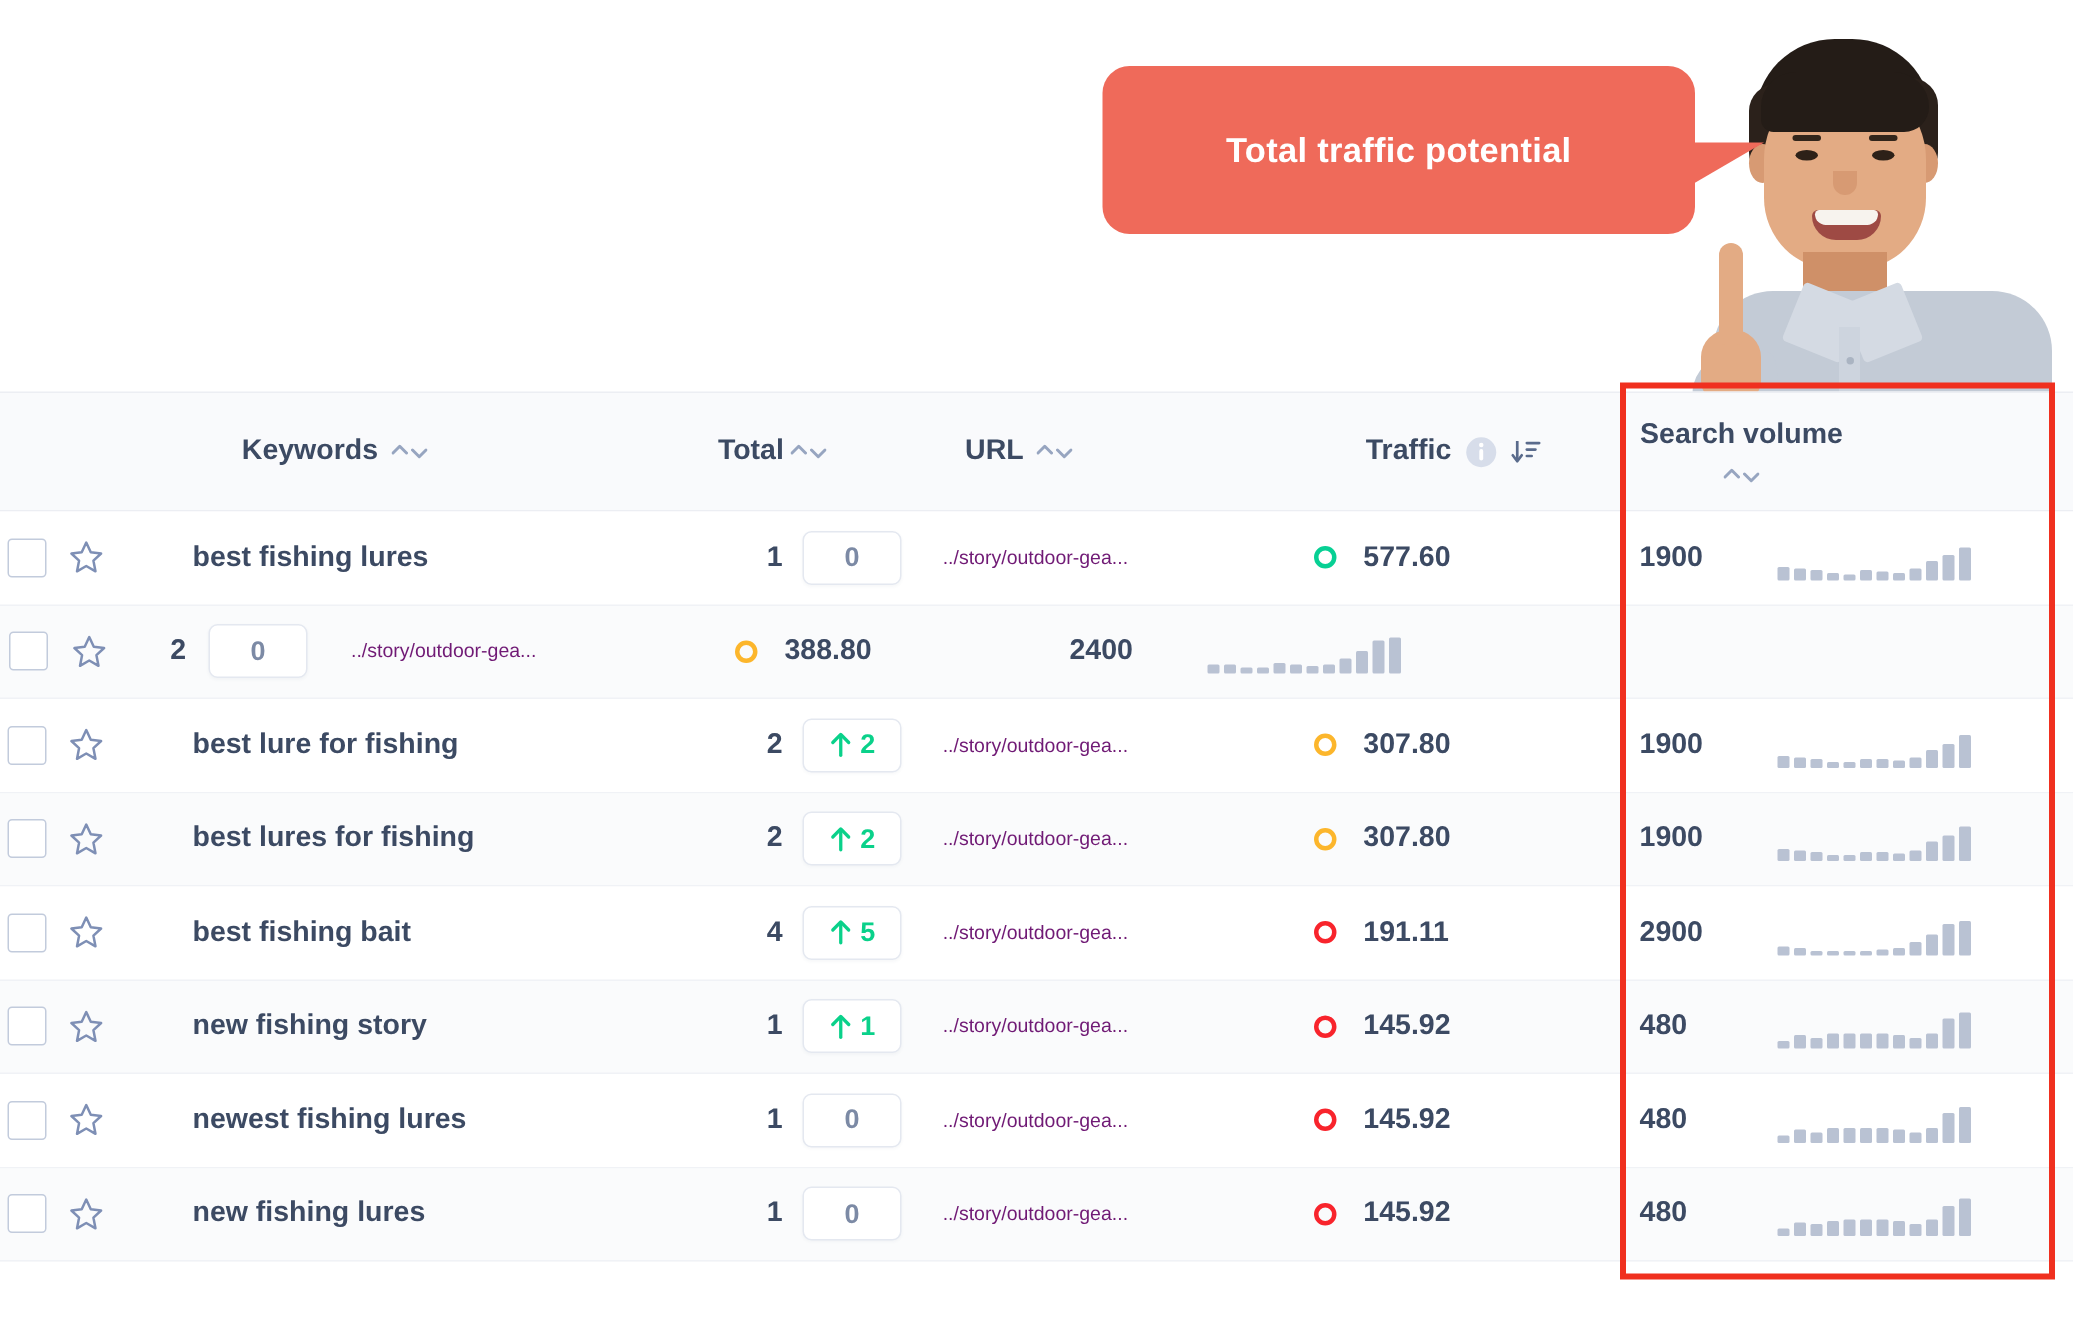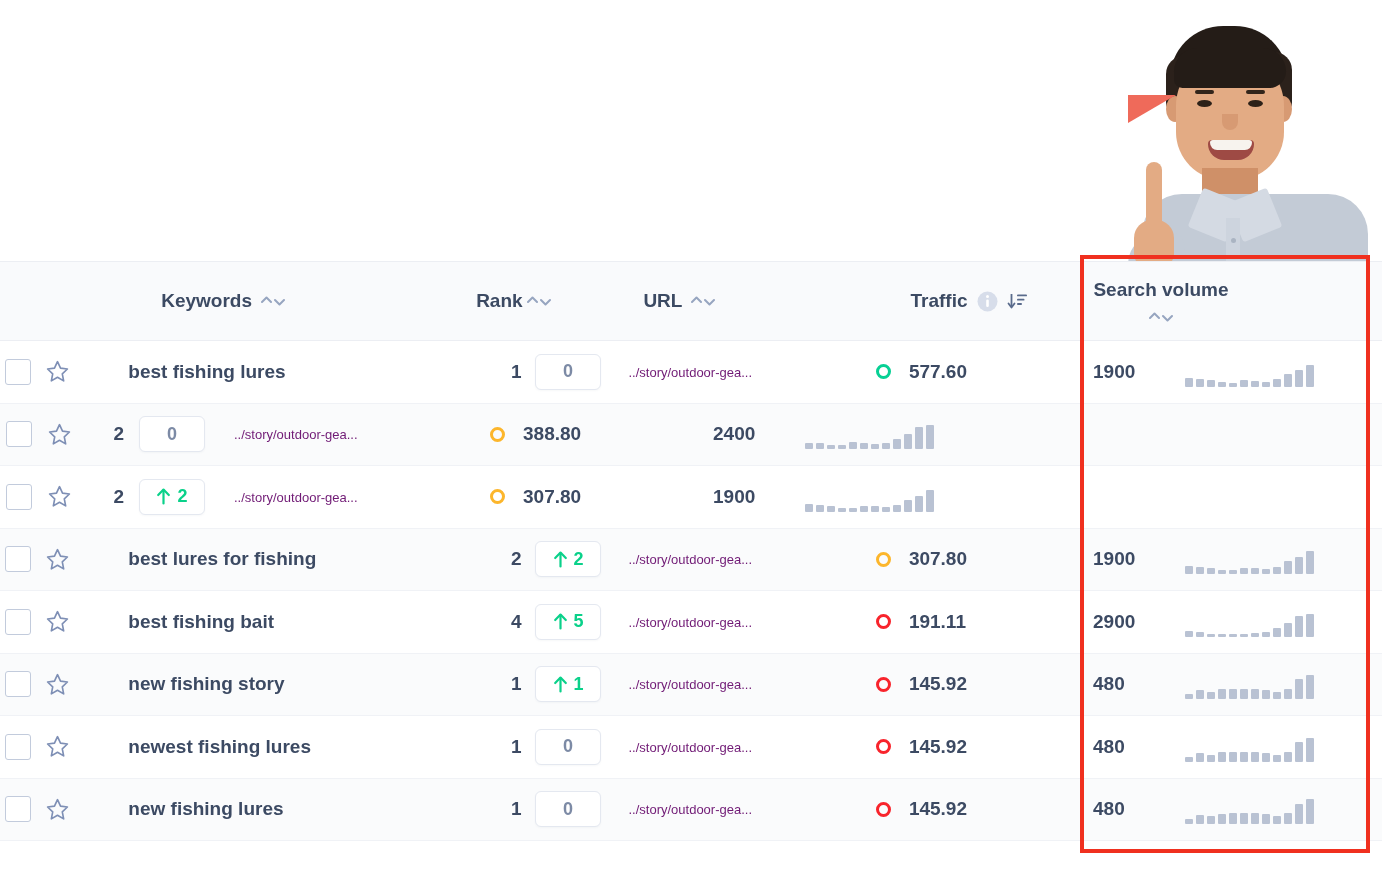--- a/index.html
+++ b/index.html
@@ -359,20 +359,23 @@
     <div class="p-collar-l"></div>
     <div class="p-collar-r"></div>
     <div class="p-placket"></div>
     <div class="p-btn1"></div>
 
     <div class="p-arm"></div>
     <div class="p-hand"></div>
     <div class="p-finger"></div>
   </div>
 
+  <div id="callout">
+    <span id="callout-text">Total traffic potential</span>
+  </div>
   <div id="callout-tail"></div>
 
   <div id="table">
 
     <div class="thead">
       <div class="c-check"></div>
       <div class="c-star"></div>
       <div class="c-keyword">
         <div class="th th-keyword">
           <span>Keywords</span>
@@ -381,21 +384,21 @@
                 <path d="M1 8 L5.5 3.5 L10 8" stroke="#97a5c0" stroke-width="2" fill="none" stroke-linecap="round" stroke-linejoin="round"></path>
               </svg>
             <svg width="11" height="14" viewBox="0 0 11 14">
                 <path d="M1 6 L5.5 10.5 L10 6" stroke="#97a5c0" stroke-width="2" fill="none" stroke-linecap="round" stroke-linejoin="round"></path>
               </svg>
           </span>
         </div>
       </div>
       <div class="c-rank">
         <div class="th th-rank" style="justify-content:flex-end;">
-          <span>Rank</span>
+          <span>Total</span>
         </div>
       </div>
       <div class="c-delta" style="justify-content:flex-start;padding-left:4px;">
         <span class="sort-ico">
           <svg width="11" height="14" viewBox="0 0 11 14">
               <path d="M1 8 L5.5 3.5 L10 8" stroke="#97a5c0" stroke-width="2" fill="none" stroke-linecap="round" stroke-linejoin="round"></path>
             </svg>
           <svg width="11" height="14" viewBox="0 0 11 14">
               <path d="M1 6 L5.5 10.5 L10 6" stroke="#97a5c0" stroke-width="2" fill="none" stroke-linecap="round" stroke-linejoin="round"></path>
             </svg>
@@ -530,20 +533,21 @@
         </div>
         <div class="row">
           <div class="c-check">
             <div class="checkbox"></div>
           </div>
           <div class="c-star">
             <span class="star"><svg width="25" height="25" viewBox="0 0 24 24">
                 <path d="M12 2.6 L14.9 8.8 L21.5 9.6 L16.6 14.2 L17.9 21 L12 17.6 L6.1 21 L7.4 14.2 L2.5 9.6 L9.1 8.8 Z" fill="none" stroke="#7e8fb5" stroke-width="1.6" stroke-linejoin="round"></path>
               </svg></span>
           </div>
+          <div class="c-keyword"><span class="kw">best lure for fishing</span></div>
           <div class="c-rank"><span class="rank">2</span></div>
           <div class="c-delta">
             <div class="badge">
               <span style="line-height:0"><svg width="15" height="17" viewBox="0 0 15 17">
                   <path d="M7.5 15.5 L7.5 2.2" stroke="#0ad18a" stroke-width="2.2" stroke-linecap="round"></path>
                   <path d="M2.2 7 L7.5 1.6 L12.8 7" stroke="#0ad18a" stroke-width="2.2" fill="none" stroke-linecap="round" stroke-linejoin="round"></path>
                 </svg></span>
               <span class="up">2</span>
             </div>
           </div>

